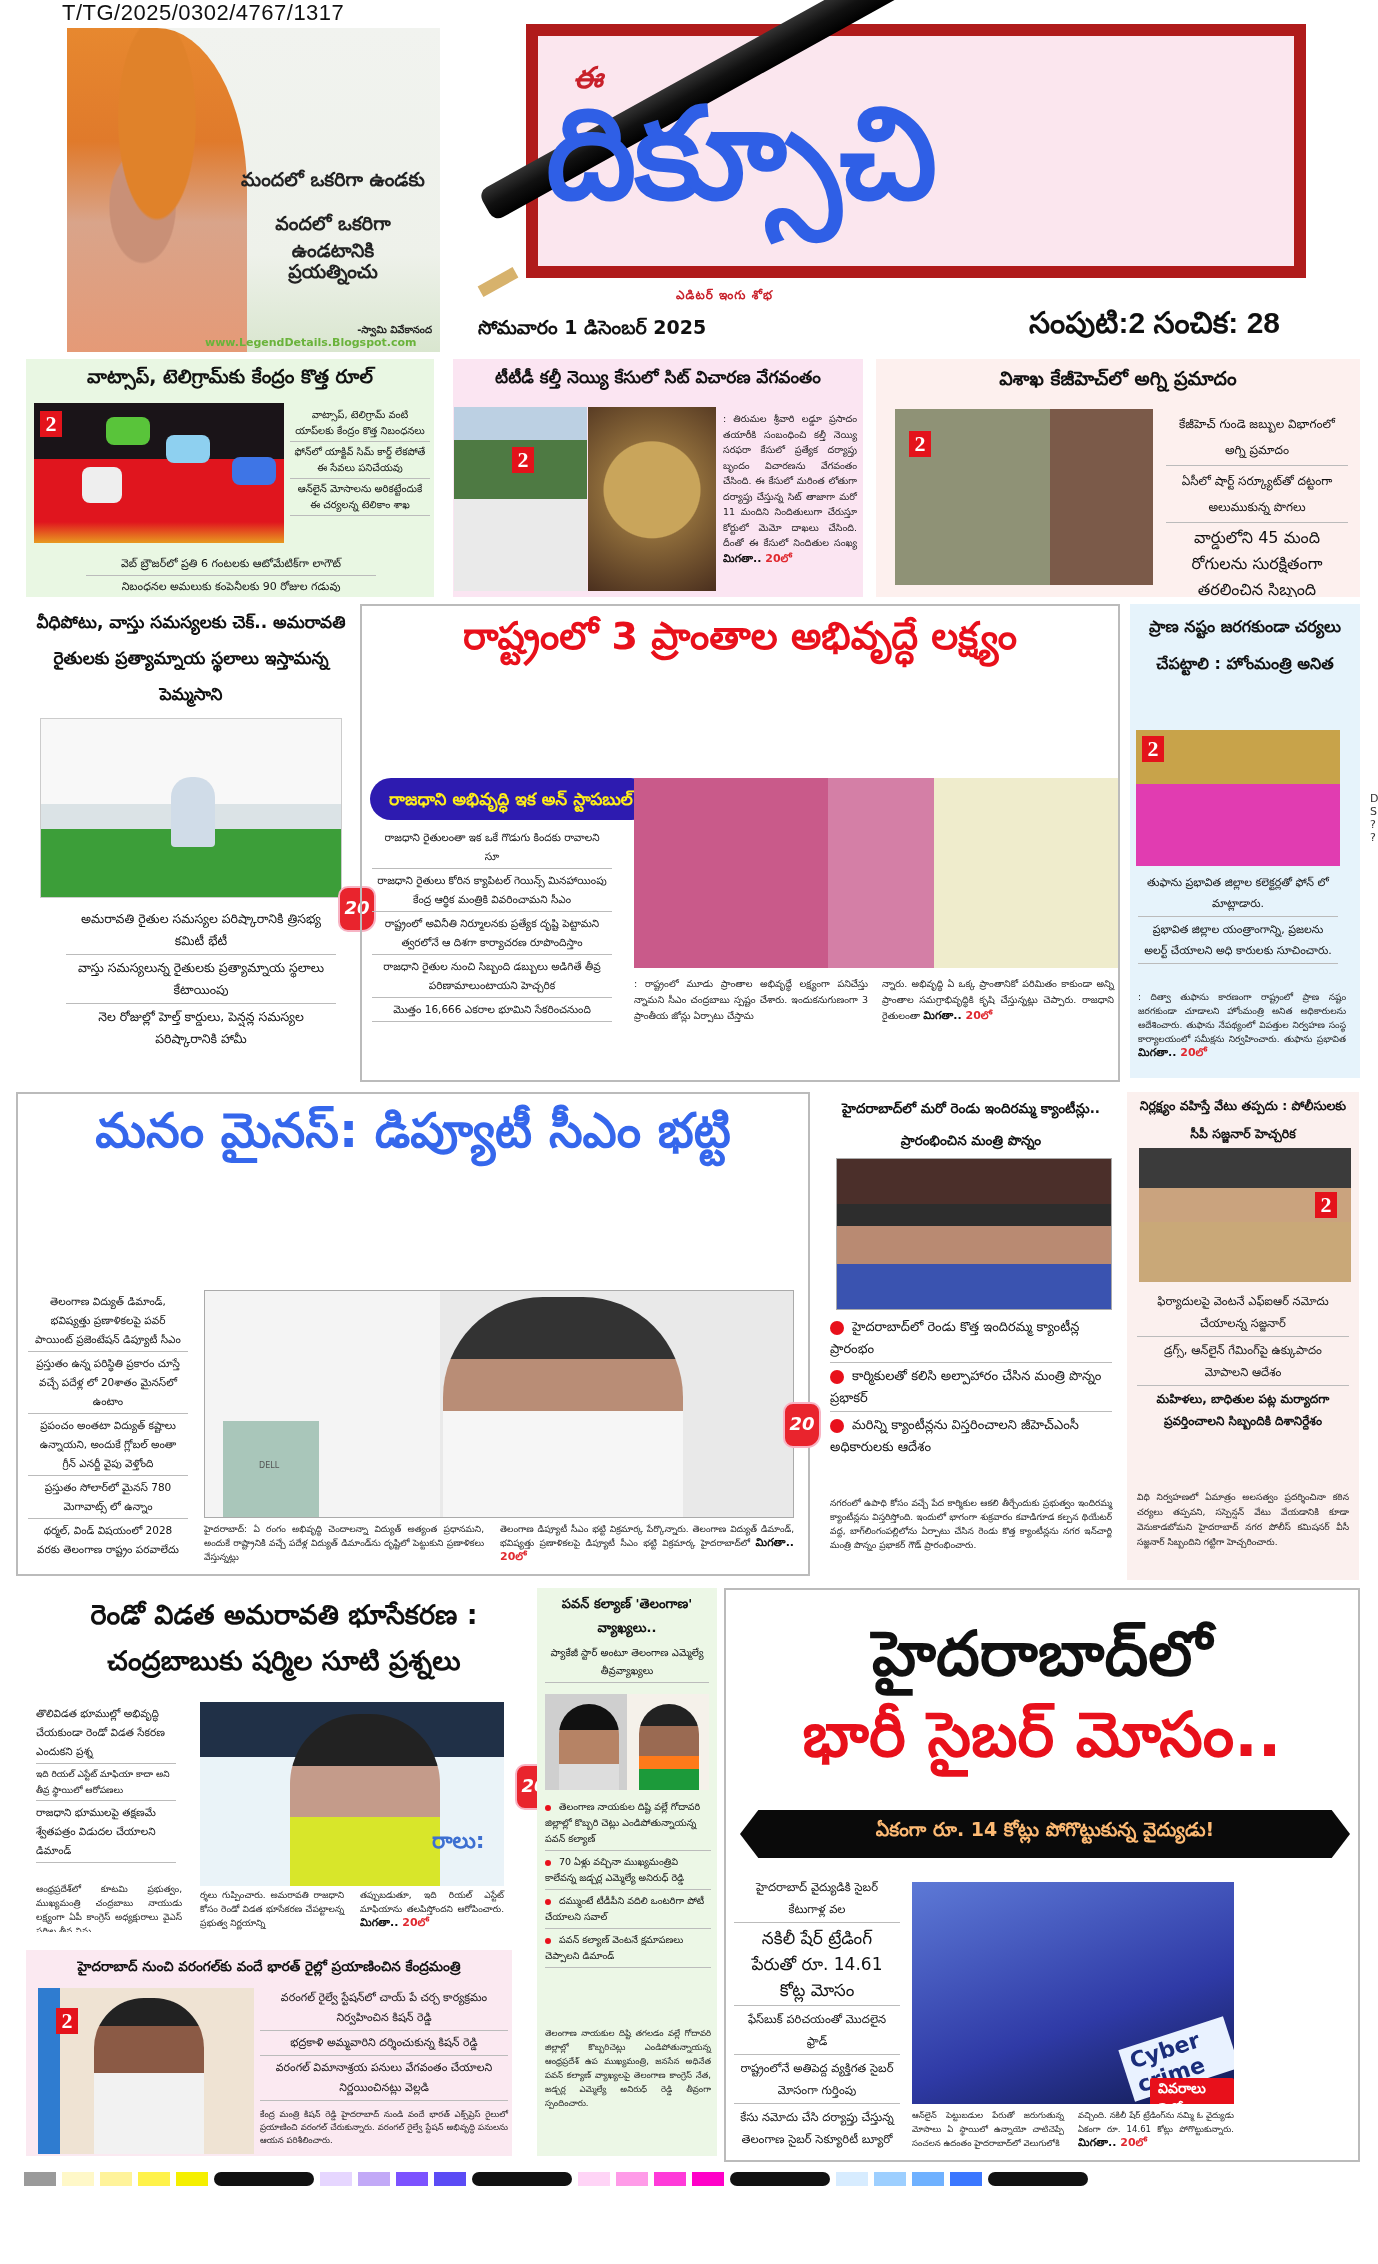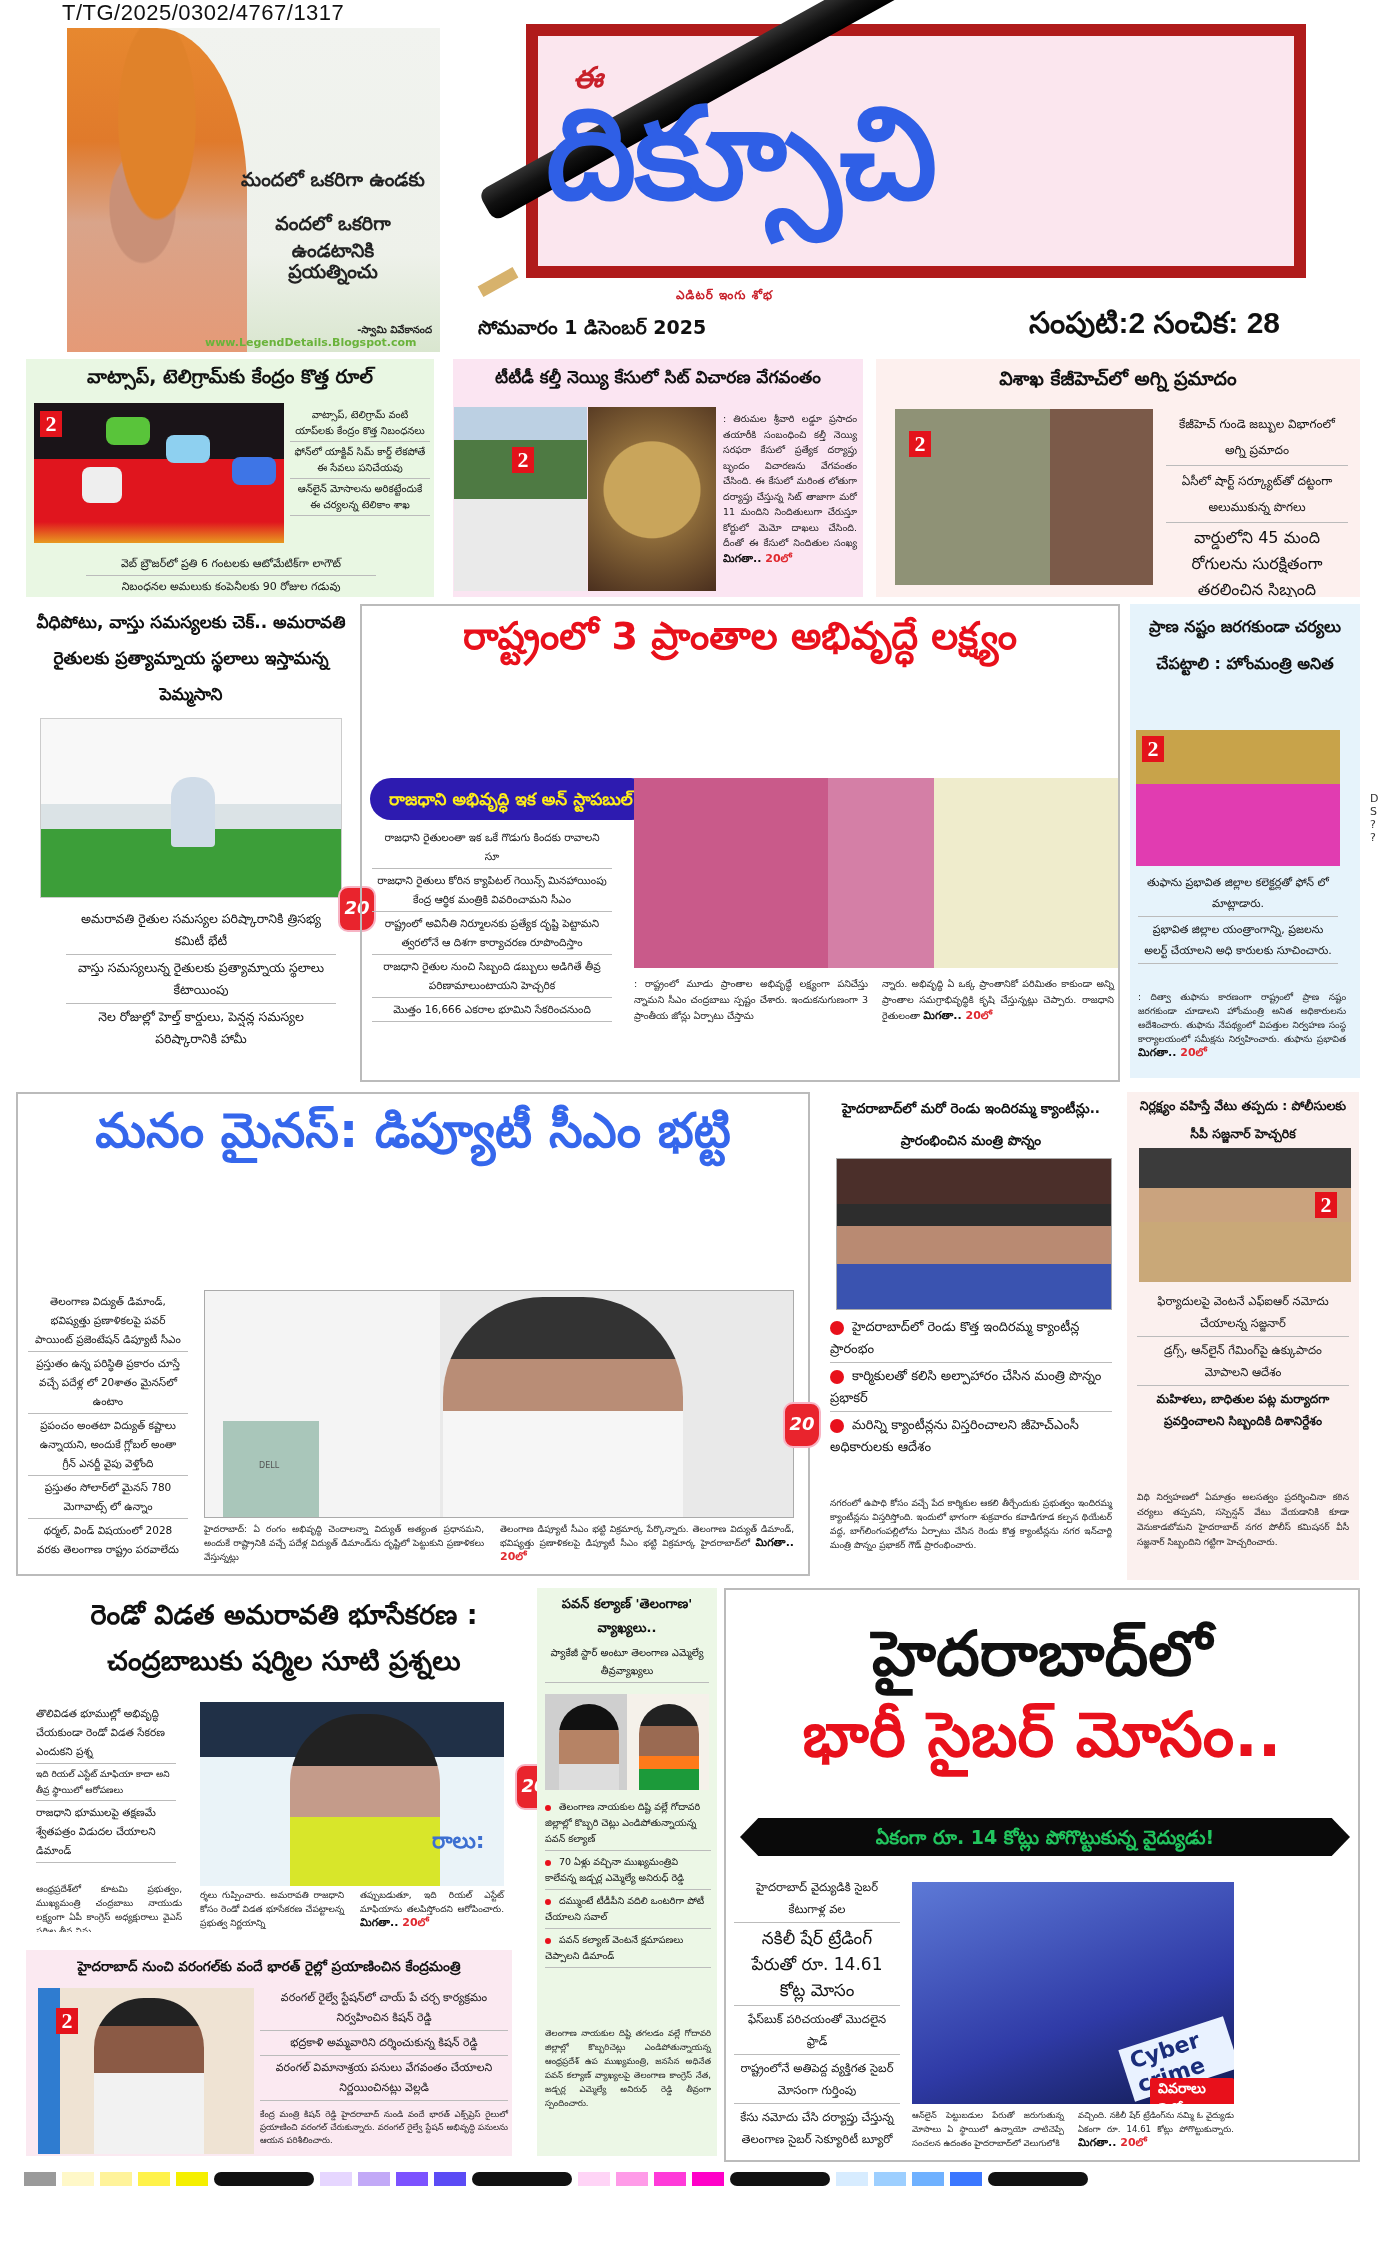--- a/index.html
+++ b/index.html
@@ -247,21 +247,21 @@
     <div style="border-bottom:1px solid #bbb;padding:3px 0;"><span class="dot" style="width:6px;height:6px;"></span><span>70 ఏళ్లు వచ్చినా ముఖ్యమంత్రివి కాలేవన్న జడ్చర్ల ఎమ్మెల్యే అనిరుధ్ రెడ్డి</span></div>
     <div style="border-bottom:1px solid #bbb;padding:3px 0;"><span class="dot" style="width:6px;height:6px;"></span><span>దమ్ముంటే టీడీపీని వదిలి ఒంటరిగా పోటీ చేయాలని సవాల్</span></div>
     <div style="border-bottom:1px solid #bbb;padding:3px 0;"><span class="dot" style="width:6px;height:6px;"></span><span>పవన్ కల్యాణ్ వెంటనే క్షమాపణలు చెప్పాలని డిమాండ్</span></div>
   </div>
   <div class="body-sm abs" style="left:8px;top:438px;width:166px;font-size:8.5px;line-height:14px;">తెలంగాణ నాయకుల దిష్టి తగలడం వల్లే గోదావరి జిల్లాల్లో కొబ్బరిచెట్లు ఎండిపోతున్నాయన్న ఆంధ్రప్రదేశ్ ఉప ముఖ్యమంత్రి, జనసేన అధినేత పవన్ కల్యాణ్ వ్యాఖ్యలపై తెలంగాణ కాంగ్రెస్ నేత, జడ్చర్ల ఎమ్మెల్యే అనిరుధ్ రెడ్డి తీవ్రంగా స్పందించారు.</div>
 </div>
 
 <div class="story" style="left:724px;top:1588px;width:636px;height:574px;border:2px solid #bbb;">
   <div class="hl" style="font-size:62px;line-height:80px;margin-top:24px;">హైదరాబాద్‌లో</div>
   <div class="hl" style="font-size:62px;line-height:82px;color:#e8101b;">భారీ సైబర్ మోసం..</div>
-  <div class="abs" style="left:14px;top:228px;width:610px;height:38px;background:#0a0a0a;clip-path:polygon(3% 0,97% 0,100% 50%,97% 100%,3% 100%,0 50%);color:#22c55e;font-weight:bold;font-size:19px;text-align:center;line-height:38px;">ఏకంగా రూ. 14 కోట్లు పోగొట్టుకున్న వైద్యుడు!</div>
+  <div class="abs" style="left:14px;top:220px;width:610px;height:48px;background:#0a0a0a;clip-path:polygon(3% 0,97% 0,100% 50%,97% 100%,3% 100%,0 50%);color:#fdba74;font-weight:bold;font-size:19px;text-align:center;line-height:38px;">ఏకంగా రూ. 14 కోట్లు పోగొట్టుకున్న వైద్యుడు!</div>
   <div class="abs" style="left:8px;top:284px;width:166px;">
     <div class="bullet-line" style="font-size:11.5px;line-height:22px;">హైదరాబాద్ వైద్యుడికి సైబర్ కేటుగాళ్ల వల</div>
     <div class="bullet-line" style="font-size:17px;line-height:26px;">నకిలీ షేర్ ట్రేడింగ్ పేరుతో రూ. 14.61 కోట్ల మోసం</div>
     <div class="bullet-line" style="font-size:11.5px;line-height:22px;">ఫేస్‌బుక్ పరిచయంతో మొదలైన ఫ్రాడ్</div>
     <div class="bullet-line" style="font-size:11.5px;line-height:22px;">రాష్ట్రంలోనే అతిపెద్ద వ్యక్తిగత సైబర్ మోసంగా గుర్తింపు</div>
     <div class="bullet-line" style="font-size:11.5px;line-height:22px;border-bottom:none;">కేసు నమోదు చేసి దర్యాప్తు చేస్తున్న తెలంగాణ సైబర్ సెక్యూరిటీ బ్యూరో</div>
   </div>
   <div class="photo" style="left:186px;top:292px;width:322px;height:222px;background:linear-gradient(160deg,#5d79d6 0%,#2f3aa6 60%,#111b4f 100%);">
     <div class="abs" style="left:212px;top:150px;font-size:22px;font-weight:bold;color:#1a2d7a;background:#e9f2ff;padding:2px 8px;transform:rotate(-18deg);">Cyber crime</div>
     <div class="abs" style="left:238px;top:196px;background:#e8101b;color:#fff;font-size:14px;font-weight:bold;padding:2px 8px;border-radius:2px;">వివరాలు 2లో..</div>

